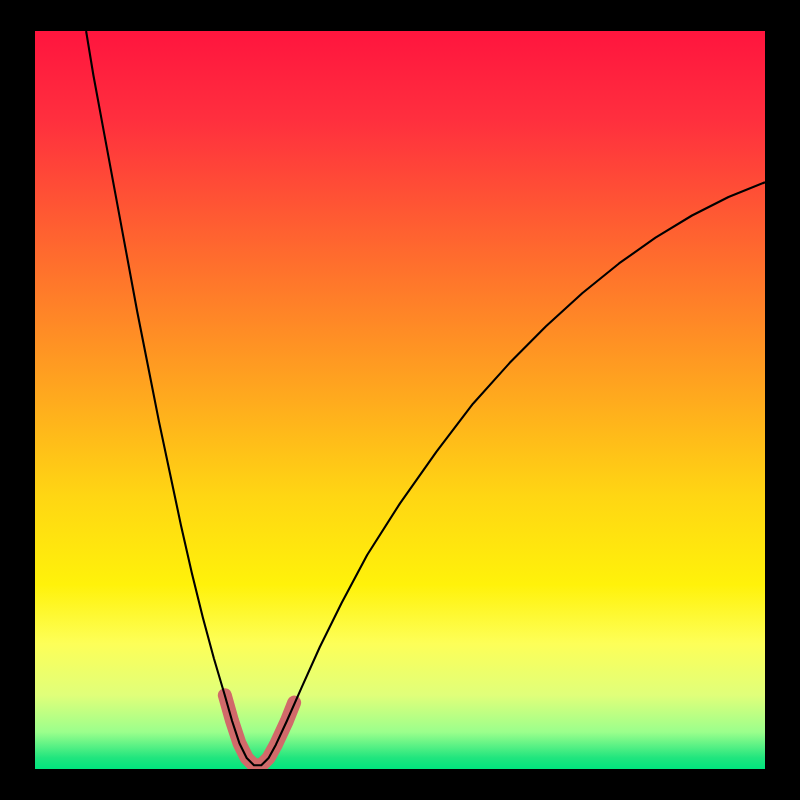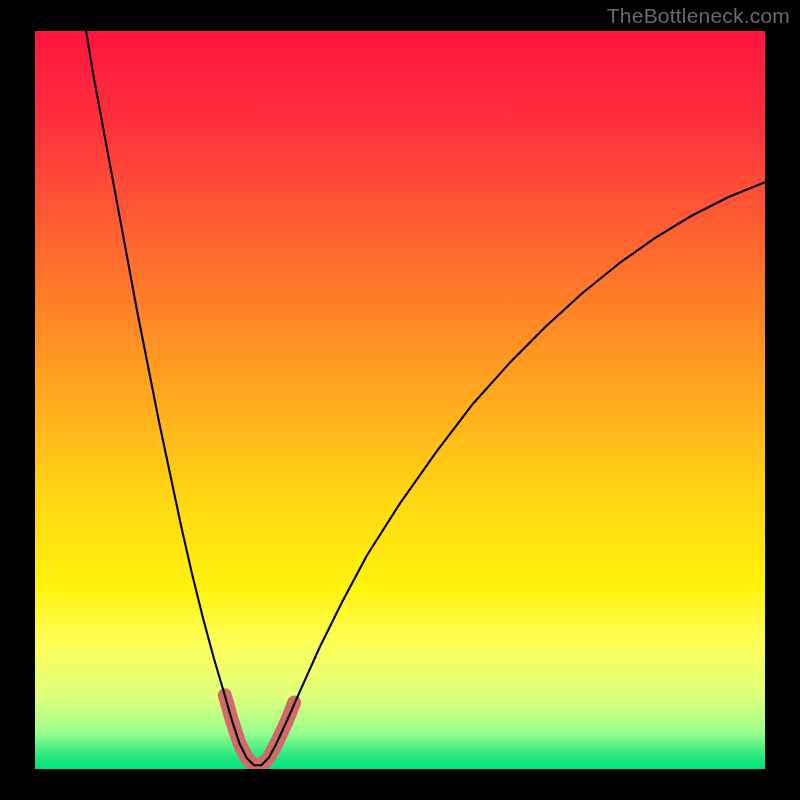--- a/index.html
+++ b/index.html
@@ -33,21 +33,20 @@
     position: absolute;
     top: 0;
     left: 0;
   }
 </style>
 </head>
 <body>
 
 <div class="frame">
 
-  <div class="watermark">TheBottleneck.com</div>
 
   <svg id="chart-svg" width="800" height="800" viewBox="0 0 800 800">
     <defs>
       <linearGradient id="bg-grad" x1="0" y1="0" x2="0" y2="1">
           <stop offset="0%" stop-color="#ff153e"></stop>
           <stop offset="12%" stop-color="#ff2f3e"></stop>
           <stop offset="30%" stop-color="#ff6a2e"></stop>
           <stop offset="48%" stop-color="#ffa41f"></stop>
           <stop offset="63%" stop-color="#ffd613"></stop>
           <stop offset="75%" stop-color="#fff20a"></stop>

